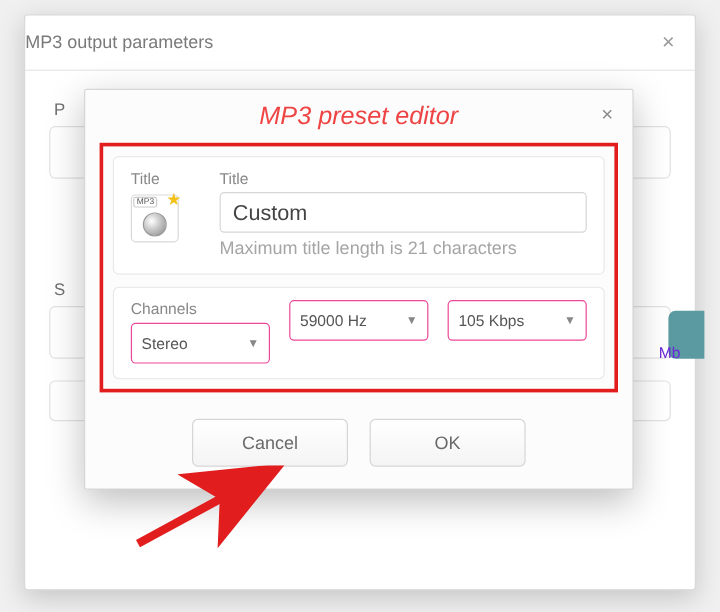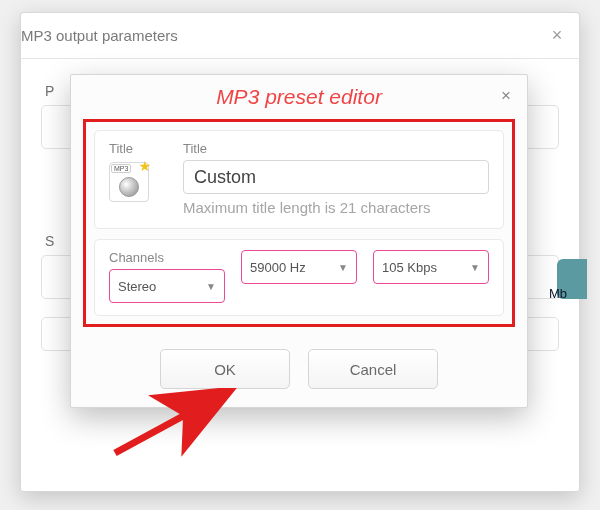--- a/index.html
+++ b/index.html
@@ -33,21 +33,21 @@
   .bg-row {
     height: 44px; background:#fff;
     border:1px solid #e2e2e2; border-radius:5px;
     margin-bottom: 18px;
   }
   .bg-row.teal {
     position:absolute; right:-8px; top:200px;
     width:30px; height:40px;
     background:#5a9aa0; border-radius:6px 0 0 6px; border:none;
   }
-  .bg-mb { position:absolute; right:12px; bottom:86px; color:#0f172a; font-size:13px; }
+  .bg-mb { position:absolute; right:12px; bottom:86px; color:#6d28d9; font-size:13px; }
   .convert-btn {
     position:absolute; left:50%; transform:translateX(-50%);
     bottom: 12px;
     width: 150px; height:44px;
     background:#5a8e96; color:#fff; border:none;
     border-radius:5px; font-size:16px; cursor:pointer;
   }
 
   
   .inner-dialog {
@@ -211,22 +211,22 @@
           <div class="select">
             <span>105 Kbps</span>
             <span class="chev">▼</span>
           </div>
         </div>
       </div>
     </div>
   </div>
 
   <div class="dialog-buttons">
+    <button class="btn">Cancel</button>
     <button class="btn">OK</button>
-    <button class="btn">Cancel</button>
   </div>
 </div>
 
 <svg class="arrow" viewBox="0 0 130 70">
   <defs>
     <marker id="ah" markerWidth="12" markerHeight="12" refX="9" refY="5" orient="auto">
       <path d="M0,0 L12,5 L0,10 L3,5 Z" fill="#e21d1d"></path>
     </marker>
   </defs>
   <line x1="5" y1="65" x2="110" y2="8" stroke="#e21d1d" stroke-width="7" marker-end="url(#ah)"></line>

